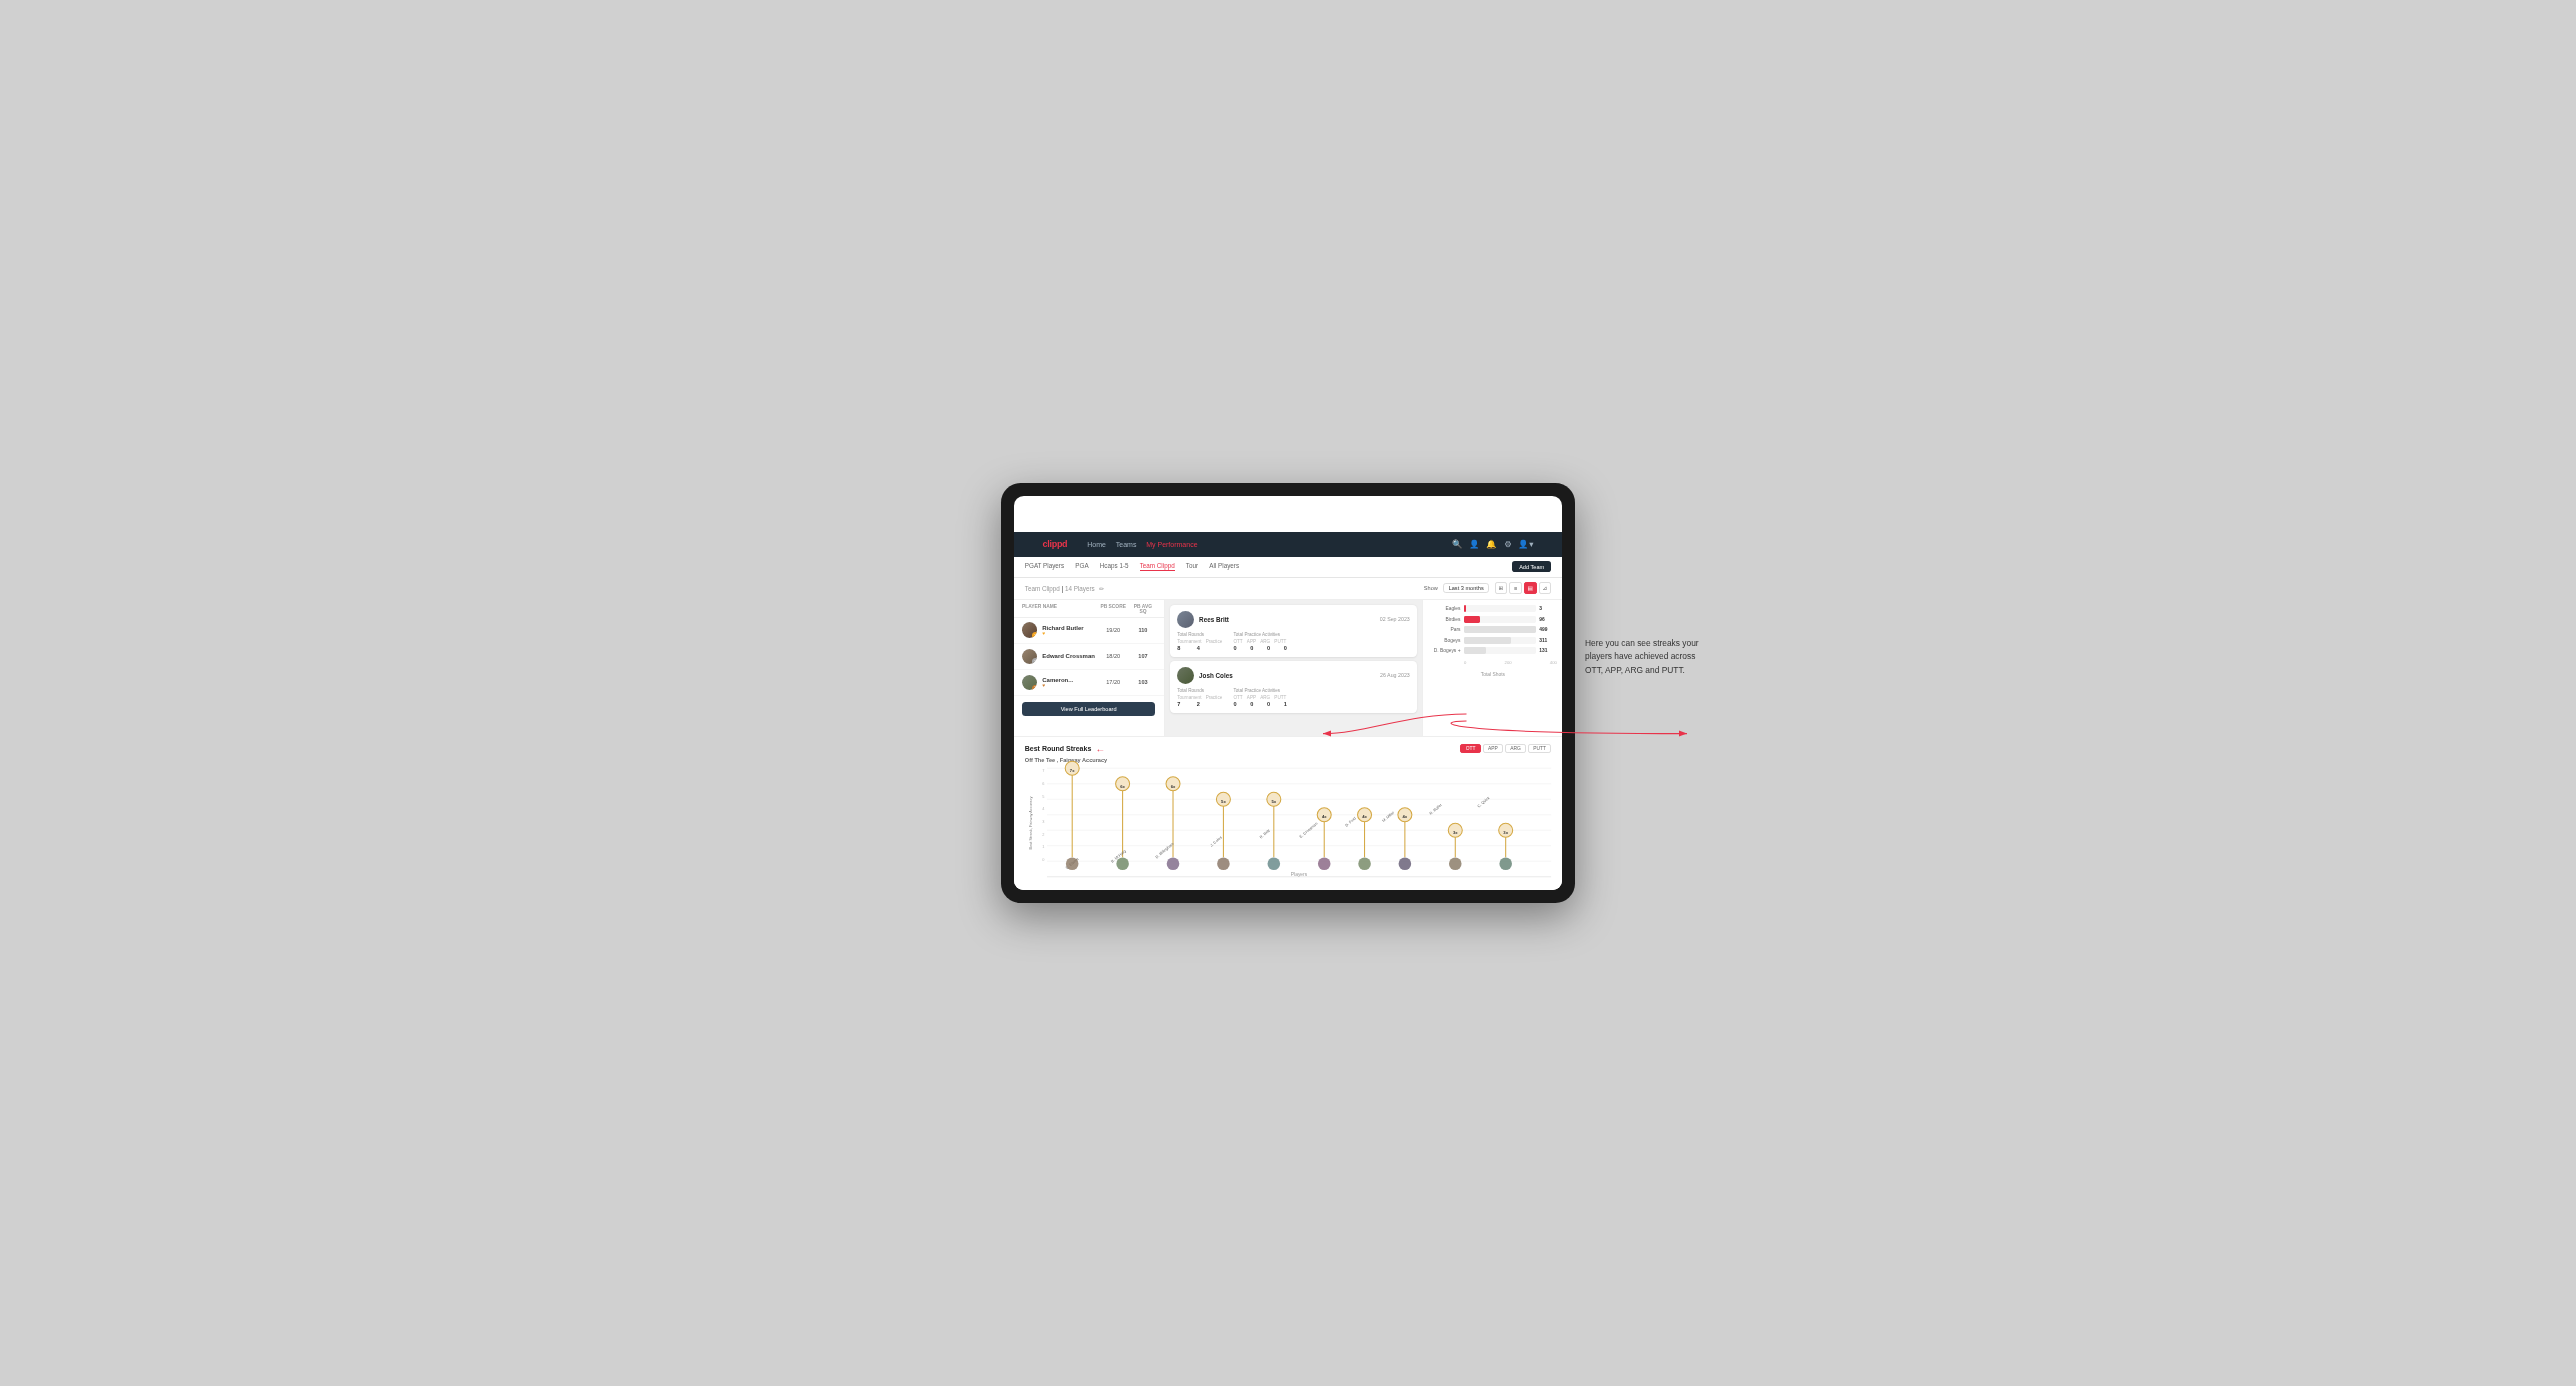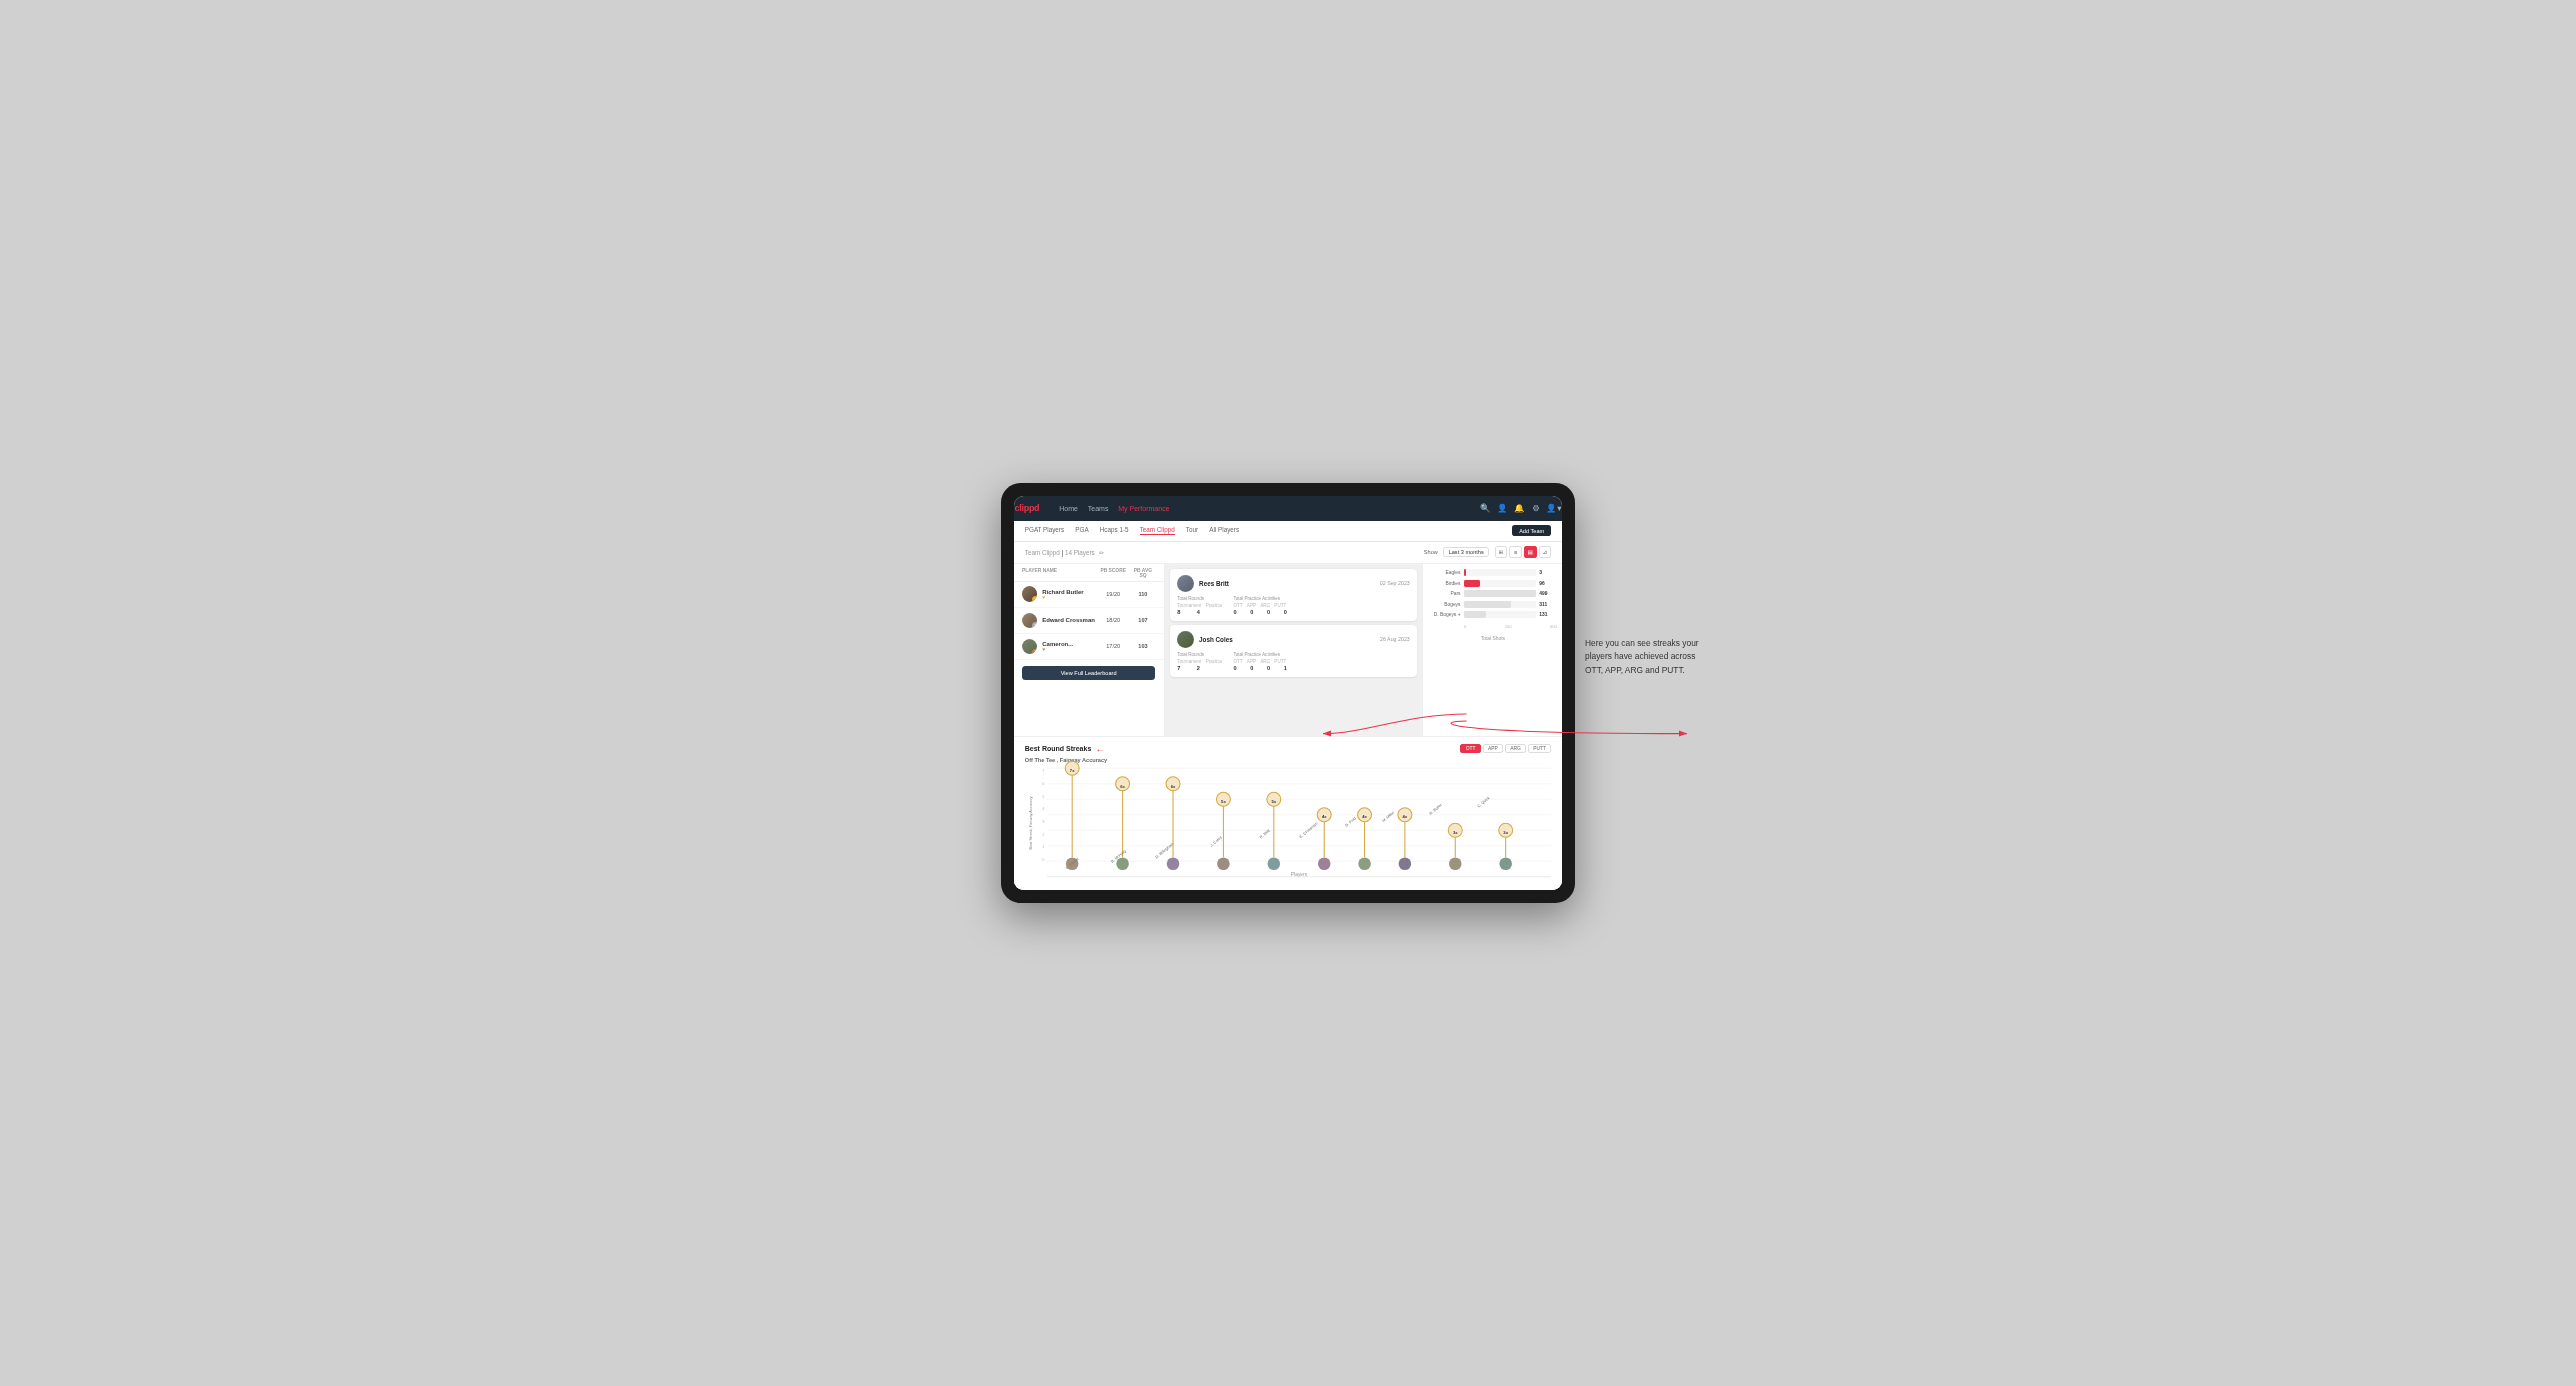--- a/index.html
+++ b/index.html
@@ -28,23 +28,24 @@
       overflow: hidden;
       display: flex;
       flex-direction: column;
     }
     
     .nav-bar {
       background: #1e2a35;
       height: 25px;
       display: flex;
       align-items: center;
-      padding: 0 1px;
+      padding: 0 29px;
       gap: 20px;
       flex-shrink: 0;
+      margin-top: 36px;
     }
     .logo {
       color: #e8334a;
       font-size: 9px;
       font-weight: 700;
       letter-spacing: -0.3px;
     }
     .nav-items {
       display: flex;
       gap: 9.8px;

